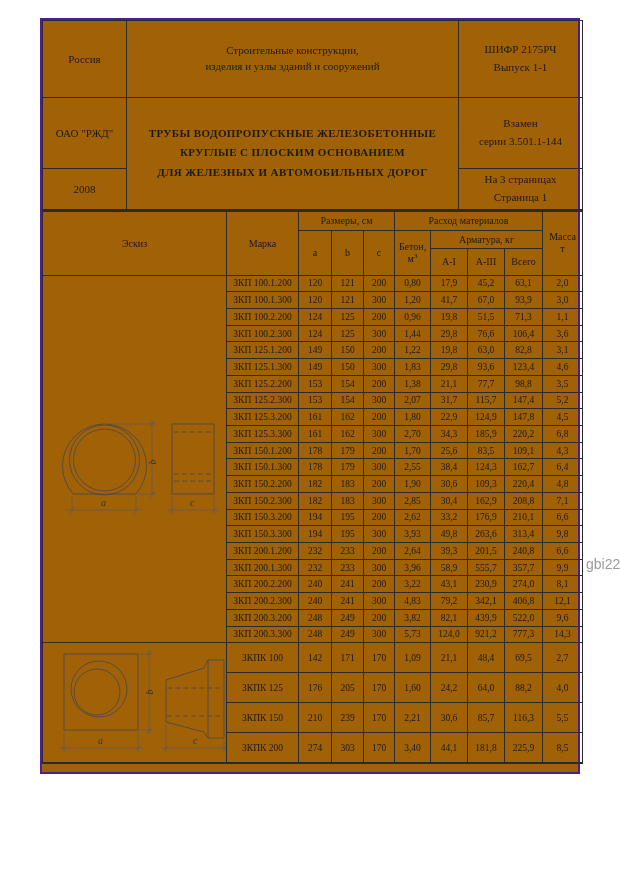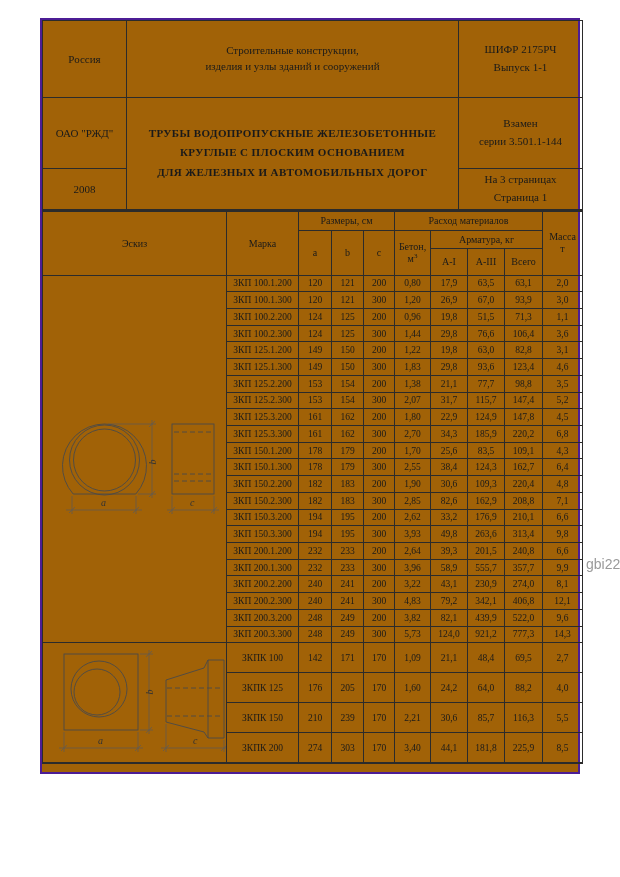--- a/index.html
+++ b/index.html
@@ -179,31 +179,31 @@
                 <text x="140" y="108">c</text>
               </g>
             </svg>
           </td>
         <td>ЗКП 100.1.200</td>
             <td>120</td>
             <td>121</td>
             <td>200</td>
             <td>0,80</td>
             <td>17,9</td>
-            <td>63,5</td>
+            <td>45,2</td>
             <td>63,1</td>
             <td>2,0</td>
           </tr>
       <tr>
             <td>ЗКП 100.1.300</td>
             <td>120</td>
             <td>121</td>
             <td>300</td>
             <td>1,20</td>
-            <td>26,9</td>
+            <td>41,7</td>
             <td>67,0</td>
             <td>93,9</td>
             <td>3,0</td>
           </tr>
           <tr>
             <td>ЗКП 100.2.200</td>
             <td>124</td>
             <td>125</td>
             <td>200</td>
             <td>0,96</td>
@@ -321,21 +321,21 @@
             <td>109,3</td>
             <td>220,4</td>
             <td>4,8</td>
           </tr>
           <tr>
             <td>ЗКП 150.2.300</td>
             <td>182</td>
             <td>183</td>
             <td>300</td>
             <td>2,85</td>
-            <td>82,6</td>
+            <td>30,4</td>
             <td>162,9</td>
             <td>208,8</td>
             <td>7,1</td>
           </tr>
           <tr>
             <td>ЗКП 150.3.200</td>
             <td>194</td>
             <td>195</td>
             <td>200</td>
             <td>2,62</td>

